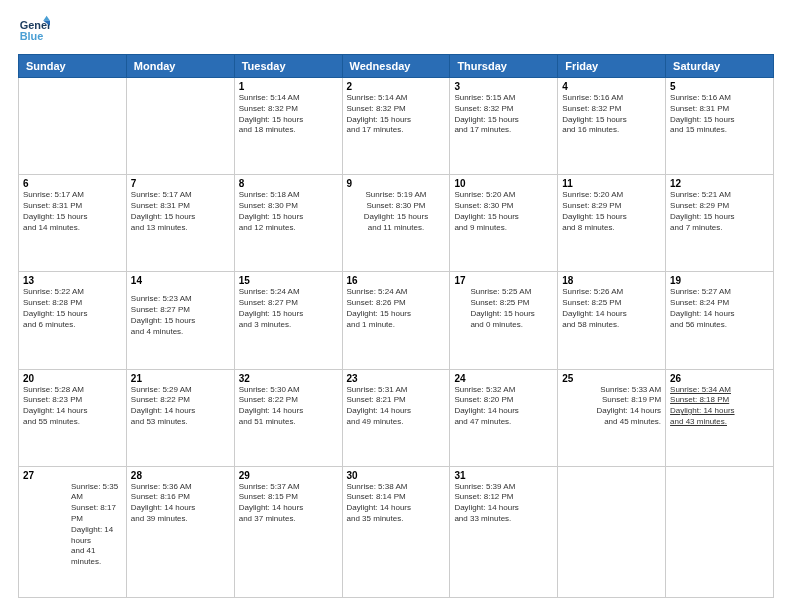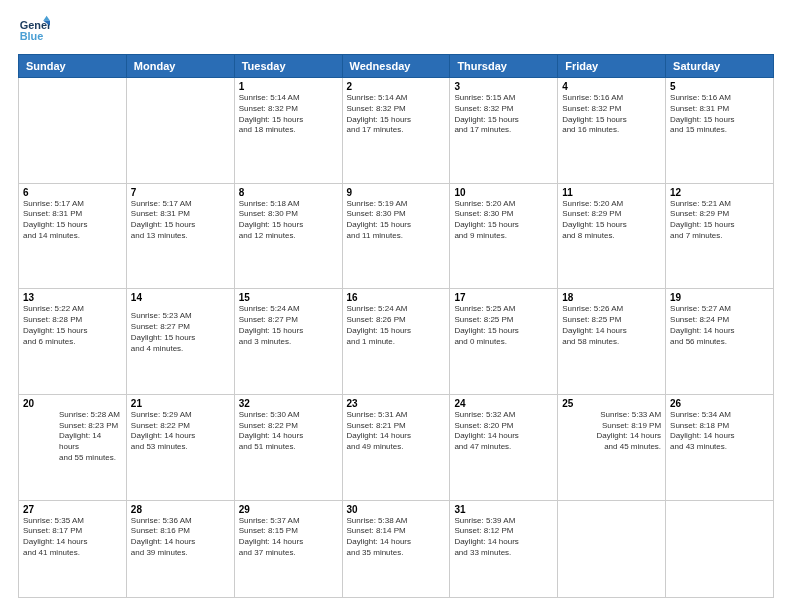--- a/index.html
+++ b/index.html
@@ -177,21 +177,21 @@
           </td>
           <td>
             <span class="day-num">8</span>
             <div class="day-info" style="white-space: pre-line;">Sunrise: 5:18 AM
 Sunset: 8:30 PM
 Daylight: 15 hours
 and 12 minutes.</div>
           </td>
           <td>
             <span class="day-num">9</span>
-            <div class="day-info" style="white-space: pre-line;">Sunrise: 5:19 AM
+            <div class="day-info" style="white-space: pre-line; text-align: center;">Sunrise: 5:19 AM
 Sunset: 8:30 PM
 Daylight: 15 hours
 and 11 minutes.</div>
           </td>
           <td>
             <span class="day-num">10</span>
             <div class="day-info" style="white-space: pre-line;">Sunrise: 5:20 AM
 Sunset: 8:30 PM
 Daylight: 15 hours
 and 9 minutes.</div>
@@ -235,21 +235,21 @@
           </td>
           <td>
             <span class="day-num">16</span>
             <div class="day-info" style="white-space: pre-line;">Sunrise: 5:24 AM
 Sunset: 8:26 PM
 Daylight: 15 hours
 and 1 minute.</div>
           </td>
           <td>
             <span class="day-num">17</span>
-            <div class="day-info" style="white-space: pre-line;">Sunrise: 5:25 AM
+            <div class="day-info" style="white-space: pre-line; margin-left: 16px;">Sunrise: 5:25 AM
 Sunset: 8:25 PM
 Daylight: 15 hours
 and 0 minutes.</div>
           </td>
           <td>
             <span class="day-num">18</span>
             <div class="day-info" style="white-space: pre-line;">Sunrise: 5:26 AM
 Sunset: 8:25 PM
 Daylight: 14 hours
 and 58 minutes.</div>
@@ -258,21 +258,21 @@
             <span class="day-num">19</span>
             <div class="day-info" style="white-space: pre-line;">Sunrise: 5:27 AM
 Sunset: 8:24 PM
 Daylight: 14 hours
 and 56 minutes.</div>
           </td>
         </tr>
         <tr>
           <td>
             <span class="day-num">20</span>
-            <div class="day-info" style="white-space: pre-line; margin-left: 36px;">Sunrise: 5:28 AM
+            <div class="day-info" style="white-space: pre-line;">Sunrise: 5:28 AM
 Sunset: 8:23 PM
 Daylight: 14 hours
 and 55 minutes.</div>
           </td>
           <td>
             <span class="day-num">21</span>
             <div class="day-info" style="white-space: pre-line;">Sunrise: 5:29 AM
 Sunset: 8:22 PM
 Daylight: 14 hours
 and 53 minutes.</div>
@@ -300,30 +300,30 @@
           </td>
           <td>
             <span class="day-num">25</span>
             <div class="day-info" style="white-space: pre-line; text-align: right;">Sunrise: 5:33 AM
 Sunset: 8:19 PM
 Daylight: 14 hours
 and 45 minutes.</div>
           </td>
           <td>
             <span class="day-num">26</span>
-            <div class="day-info" style="white-space: pre-line;">Sunrise: 5:34 AM
+            <div class="day-info" style="white-space: pre-line; text-decoration: underline;">Sunrise: 5:34 AM
 Sunset: 8:18 PM
 Daylight: 14 hours
 and 43 minutes.</div>
           </td>
         </tr>
         <tr>
           <td>
             <span class="day-num">27</span>
-            <div class="day-info" style="white-space: pre-line;">Sunrise: 5:35 AM
+            <div class="day-info" style="white-space: pre-line; margin-left: 48px;">Sunrise: 5:35 AM
 Sunset: 8:17 PM
 Daylight: 14 hours
 and 41 minutes.</div>
           </td>
           <td>
             <span class="day-num">28</span>
             <div class="day-info" style="white-space: pre-line;">Sunrise: 5:36 AM
 Sunset: 8:16 PM
 Daylight: 14 hours
 and 39 minutes.</div>

